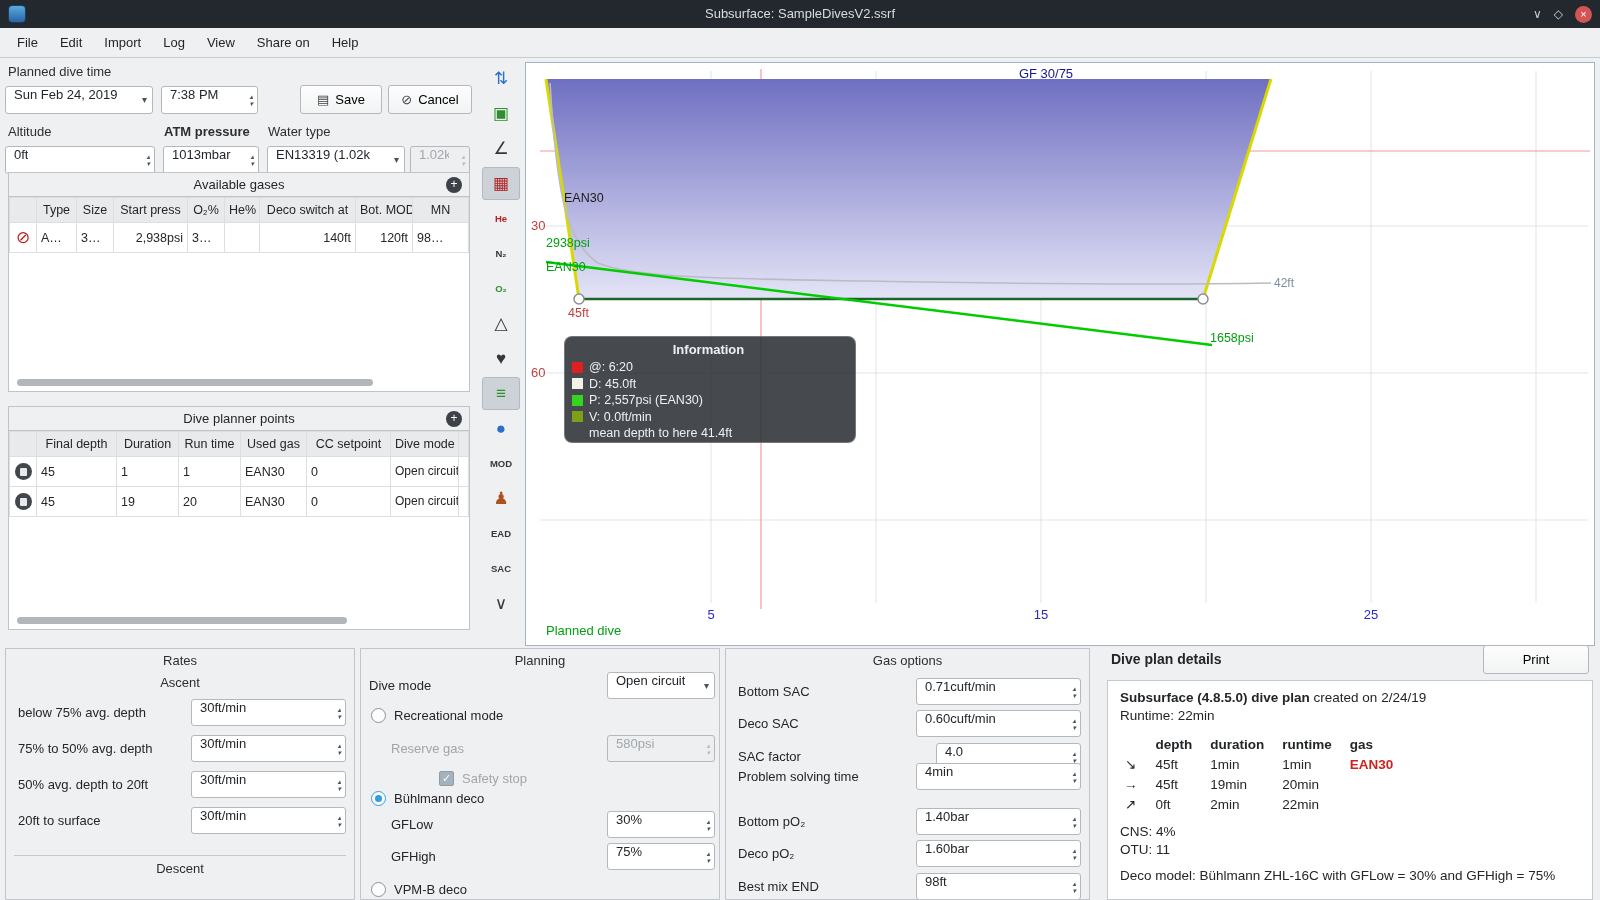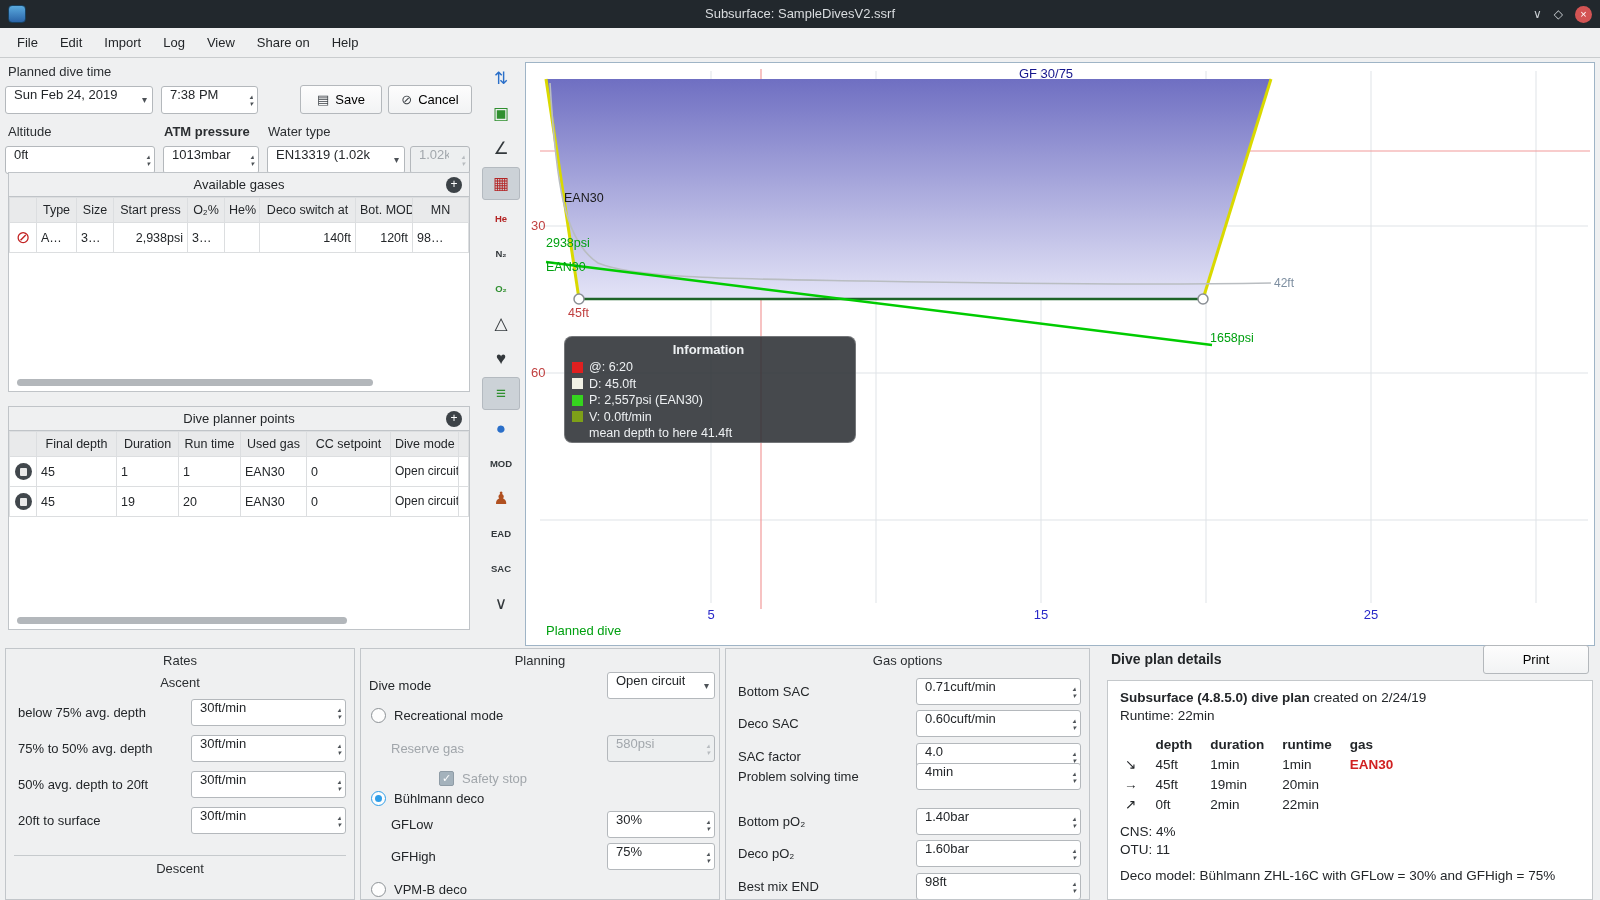--- a/index.html
+++ b/index.html
@@ -539,21 +539,21 @@
     <div class="spin" style="width:165px;">
       <span class="val">0.60cuft/min</span>
       <span class="arr">
           <i>▴</i>
           <i>▾</i>
         </span>
     </div>
   </div>
   <div class="grow" style="top:94px;">
     <span>SAC factor</span>
-    <div class="spin" style="width:165px;">
+    <div class="spin" style="width:145px;">
       <span class="val">4.0</span>
       <span class="arr">
           <i>▴</i>
           <i>▾</i>
         </span>
     </div>
   </div>
   <div class="grow" style="top:114px;">
     <span>Problem solving time</span>
     <div class="spin" style="width:165px;">

